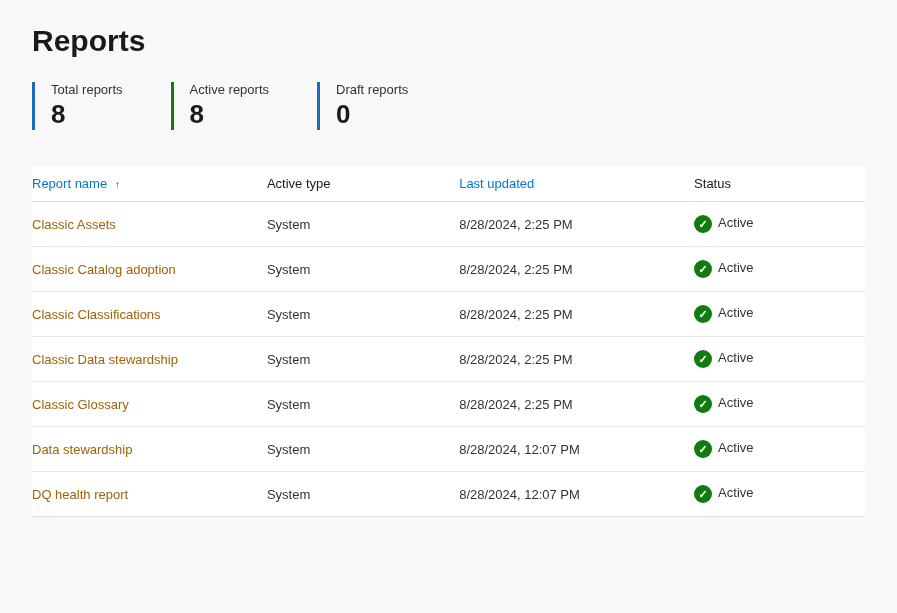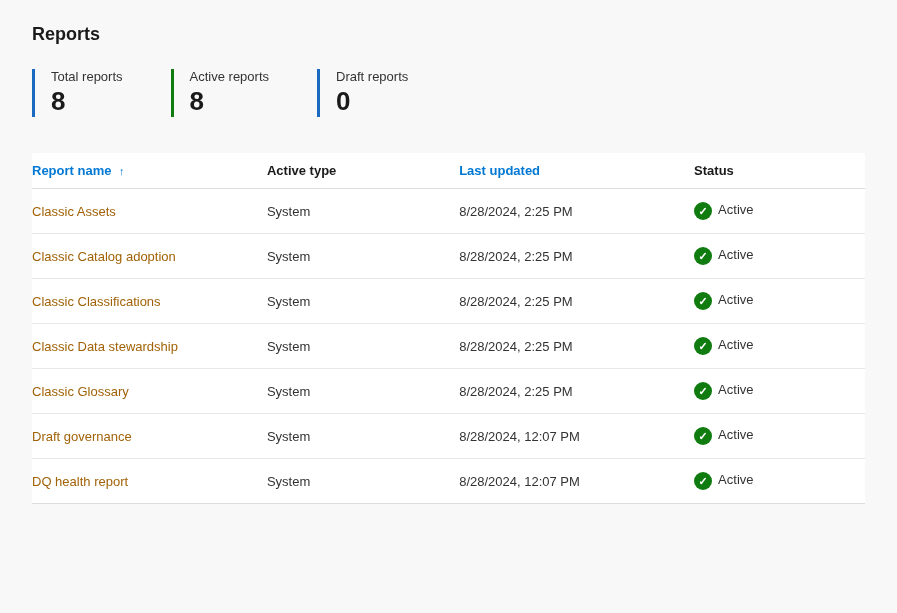--- a/index.html
+++ b/index.html
@@ -12,21 +12,21 @@
       font-family: 'Segoe UI', -apple-system, BlinkMacSystemFont, sans-serif;
       background: #f8f8f8;
       color: #333;
       font-size: 14px;
       padding: 24px 32px;
       width: 897px;
       min-height: 613px;
     }
 
     .page-title {
-      font-size: 18px;
+      font-size: 30px;
       font-weight: 700;
       color: #1a1a1a;
       margin-bottom: 24px;
     }
 
     .stats-bar {
       display: flex;
       gap: 48px;
       margin-bottom: 36px;
     }
@@ -74,21 +74,21 @@
     }
 
     thead tr {
       border-bottom: 1px solid #ddd;
     }
 
     th {
       text-align: left;
       padding: 10px 12px 10px 0;
       font-size: 13px;
-      font-weight: 700;
+      font-weight: 400;
       color: #1a1a1a;
     }
 
     th.sortable {
       color: #0078d4;
       cursor: pointer;
     }
 
     th .sort-arrow {
       display: inline-block;
@@ -233,21 +233,21 @@
           <td class="col-type">System</td>
           <td class="col-updated">8/28/2024, 2:25 PM</td>
           <td class="col-status">
             <div class="status-cell">
               <span class="status-icon"></span>
               <span class="status-text">Active</span>
             </div>
           </td>
         </tr>
         <tr>
-          <td class="col-name"><a class="report-name-link" href="#">Draft governance</a></td>
+          <td class="col-name"><a class="report-name-link" href="#">Data stewardship</a></td>
           <td class="col-type">System</td>
           <td class="col-updated">8/28/2024, 12:07 PM</td>
           <td class="col-status">
             <div class="status-cell">
               <span class="status-icon"></span>
               <span class="status-text">Active</span>
             </div>
           </td>
         </tr>
         <tr>

